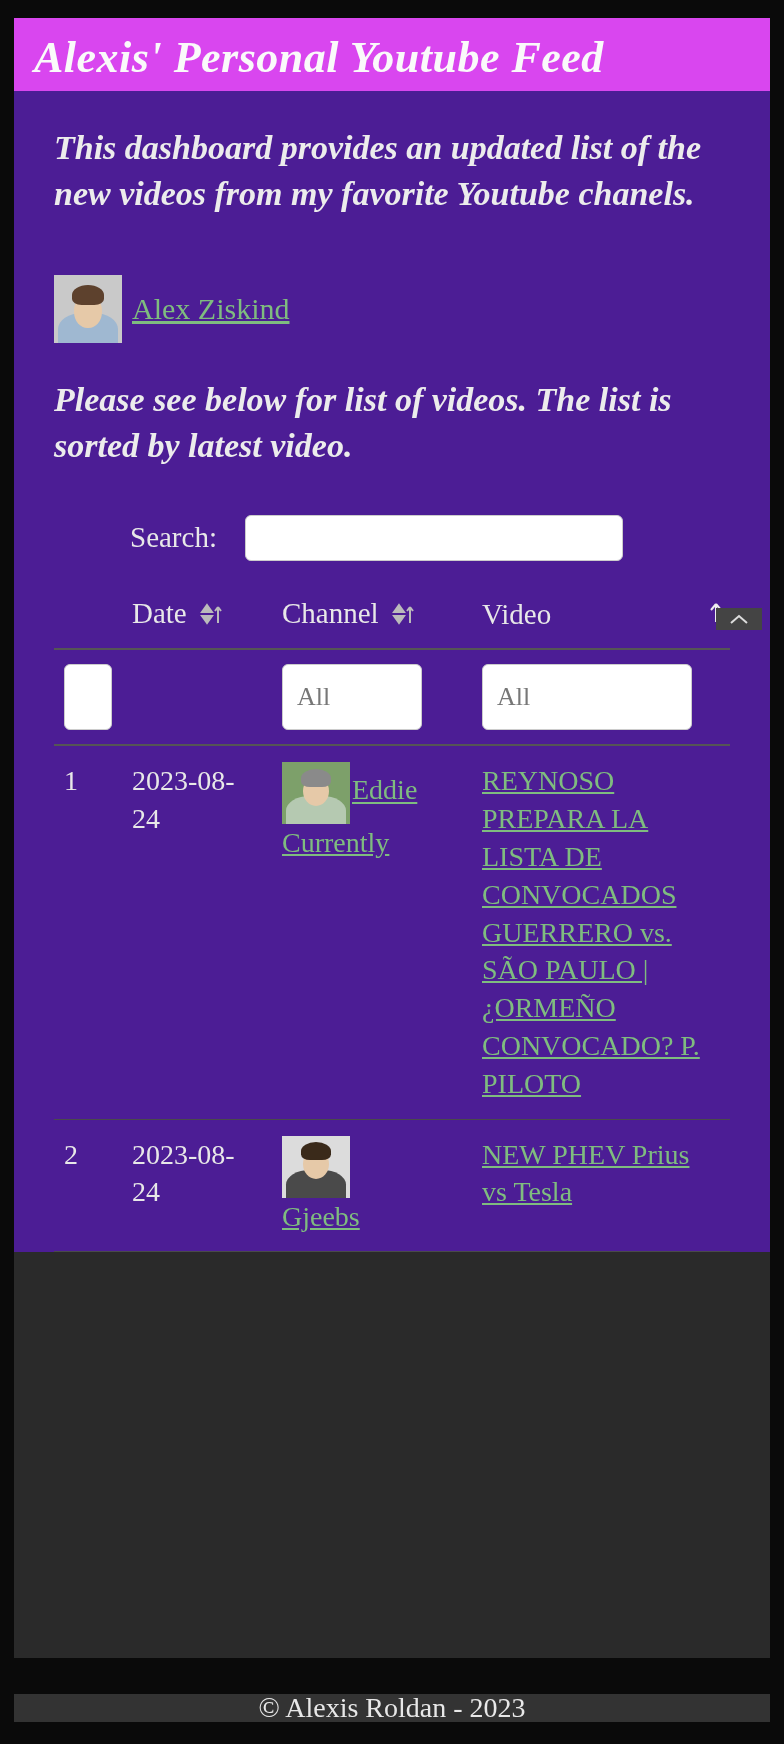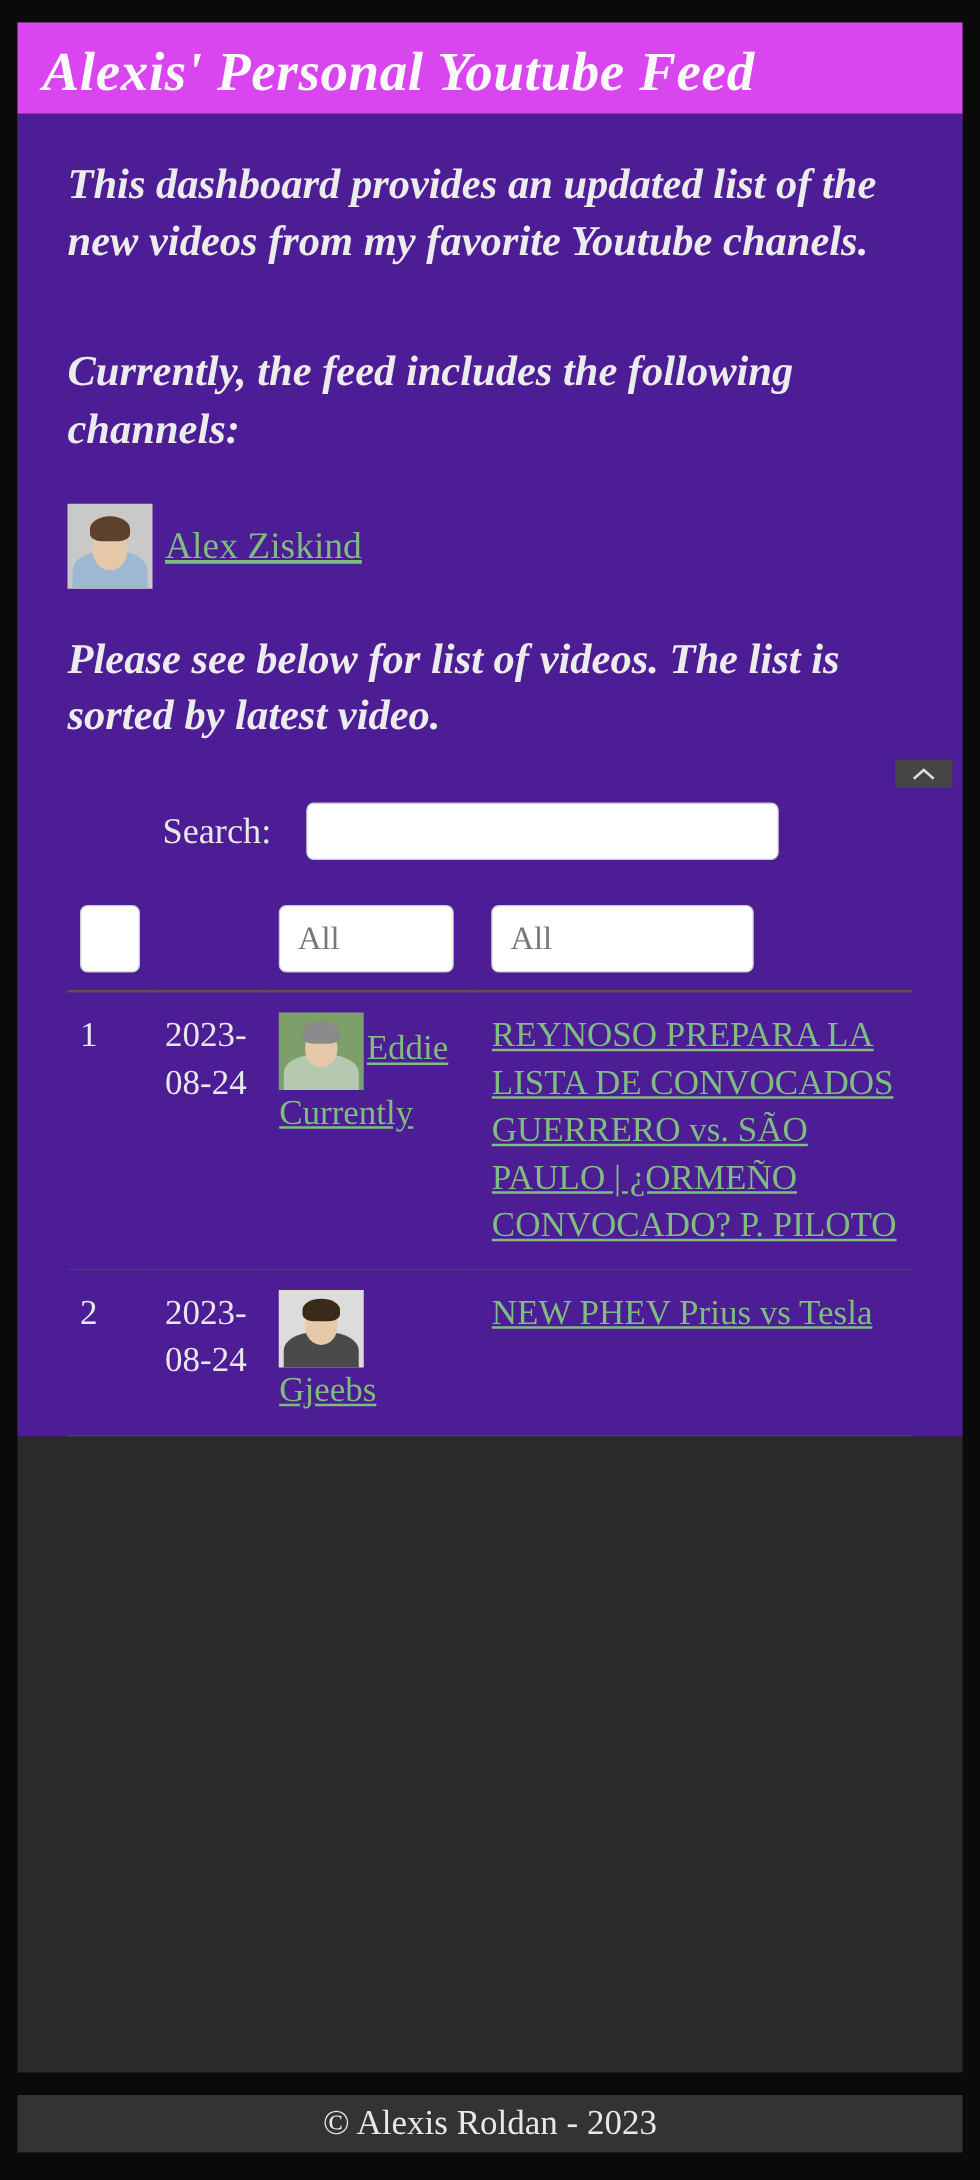--- a/index.html
+++ b/index.html
@@ -164,21 +164,21 @@
   .video-table thead th.col-date { width: 150px; }
   .video-table thead th.col-channel { width: 200px; }
   .video-table thead th.col-video { }
 
   .filter-row td {
     border-bottom: 2px solid #555;
     padding: 14px 10px;
   }
   .filter-input {
     width: 100%;
-    height: 54px;
+    height: 66px;
     background: #fff;
     border: 1px solid #ccc;
     border-radius: 6px;
     font-size: 26px;
     padding: 0 14px;
     color: #777;
     font-family: Georgia, serif;
   }
   .filter-input.narrow { width: 48px; padding: 0 6px; }
   .filter-input.small { width: 140px; }
@@ -241,21 +241,21 @@
   .video-cell a {
     color: #7fbc7f;
     text-decoration: underline;
     word-break: break-word;
   }
   .footer {
     position: absolute;
     left: 14px;
     right: 14px;
     bottom: 22px;
-    height: 46px;
+    height: 28px;
     background: #333;
     color: #e8e8e8;
     font-family: Georgia, serif;
     font-size: 28px;
     display: flex;
     align-items: center;
     justify-content: center;
   }
   .sort-arrows { fill: #bbb; }
   .sort-arrow-up { fill: #eee; }
@@ -264,40 +264,66 @@
 <body>
 
 <div class="page-frame">
 
   <h1 class="page-title">Alexis' Personal Youtube Feed</h1>
 
   <div class="content-area">
 
     <p class="intro-text">This dashboard provides an updated list of the new videos from my favorite Youtube chanels.</p>
 
-    <p class="sub-heading">Currently, the feed includes the following channels:</p>
 
     <div class="channel-item">
       <span class="channel-avatar">
         <span class="avatar-body"></span>
         <span class="avatar-face"></span>
         <span class="avatar-hair"></span>
       </span>
       <a href="#" class="channel-link">Alex Ziskind </a>
     </div>
 
     <p class="list-heading">Please see below for list of videos. The list is sorted by latest video.</p>
 
     <div class="search-row">
       <span class="search-label">Search:</span>
       <input class="search-input" type="text" value="" style="">
     </div>
 
     <table class="video-table">
       <thead>
+        <tr>
+          <th class="col-num"></th>
+          <th class="col-date">
+            <span>Date</span>
+            <span class="sort-icon">
+              <svg width="28" height="22" viewBox="0 0 28 22">
+                  <path class="sort-arrows" d="M7 2 L12 9 L2 9 Z M7 20 L2 13 L12 13 Z M18 20 L18 4 M18 4 L15 8 M18 4 L21 8" stroke="#bbb" stroke-width="2" fill="#bbb"></path>
+                </svg>
+            </span>
+          </th>
+          <th class="col-channel">
+            <span>Channel</span>
+            <span class="sort-icon">
+              <svg width="28" height="22" viewBox="0 0 28 22">
+                  <path class="sort-arrows" d="M7 2 L12 9 L2 9 Z M7 20 L2 13 L12 13 Z M18 20 L18 4 M18 4 L15 8 M18 4 L21 8" stroke="#bbb" stroke-width="2" fill="#bbb"></path>
+                </svg>
+            </span>
+          </th>
+          <th class="col-video">
+            <span>Video</span>
+            <span class="sort-icon" style="position:absolute; right:6px;">
+              <svg width="16" height="22" viewBox="0 0 16 22">
+                  <path class="sort-arrow-up" d="M8 2 L8 20 M8 2 L3 8 M8 2 L13 8" stroke="#eee" stroke-width="2" fill="none"></path>
+                </svg>
+            </span>
+          </th>
+        </tr>
         <tr class="filter-row">
           <td class="col-num" style="text-align:center;">
             <input class="filter-input narrow" type="text" value="" style="">
           </td>
           <td class="col-date"></td>
           <td class="col-channel">
             <input class="filter-input small" type="text" value="All" style="">
           </td>
           <td class="col-video">
             <input class="filter-input med" type="text" value="All" style="">

